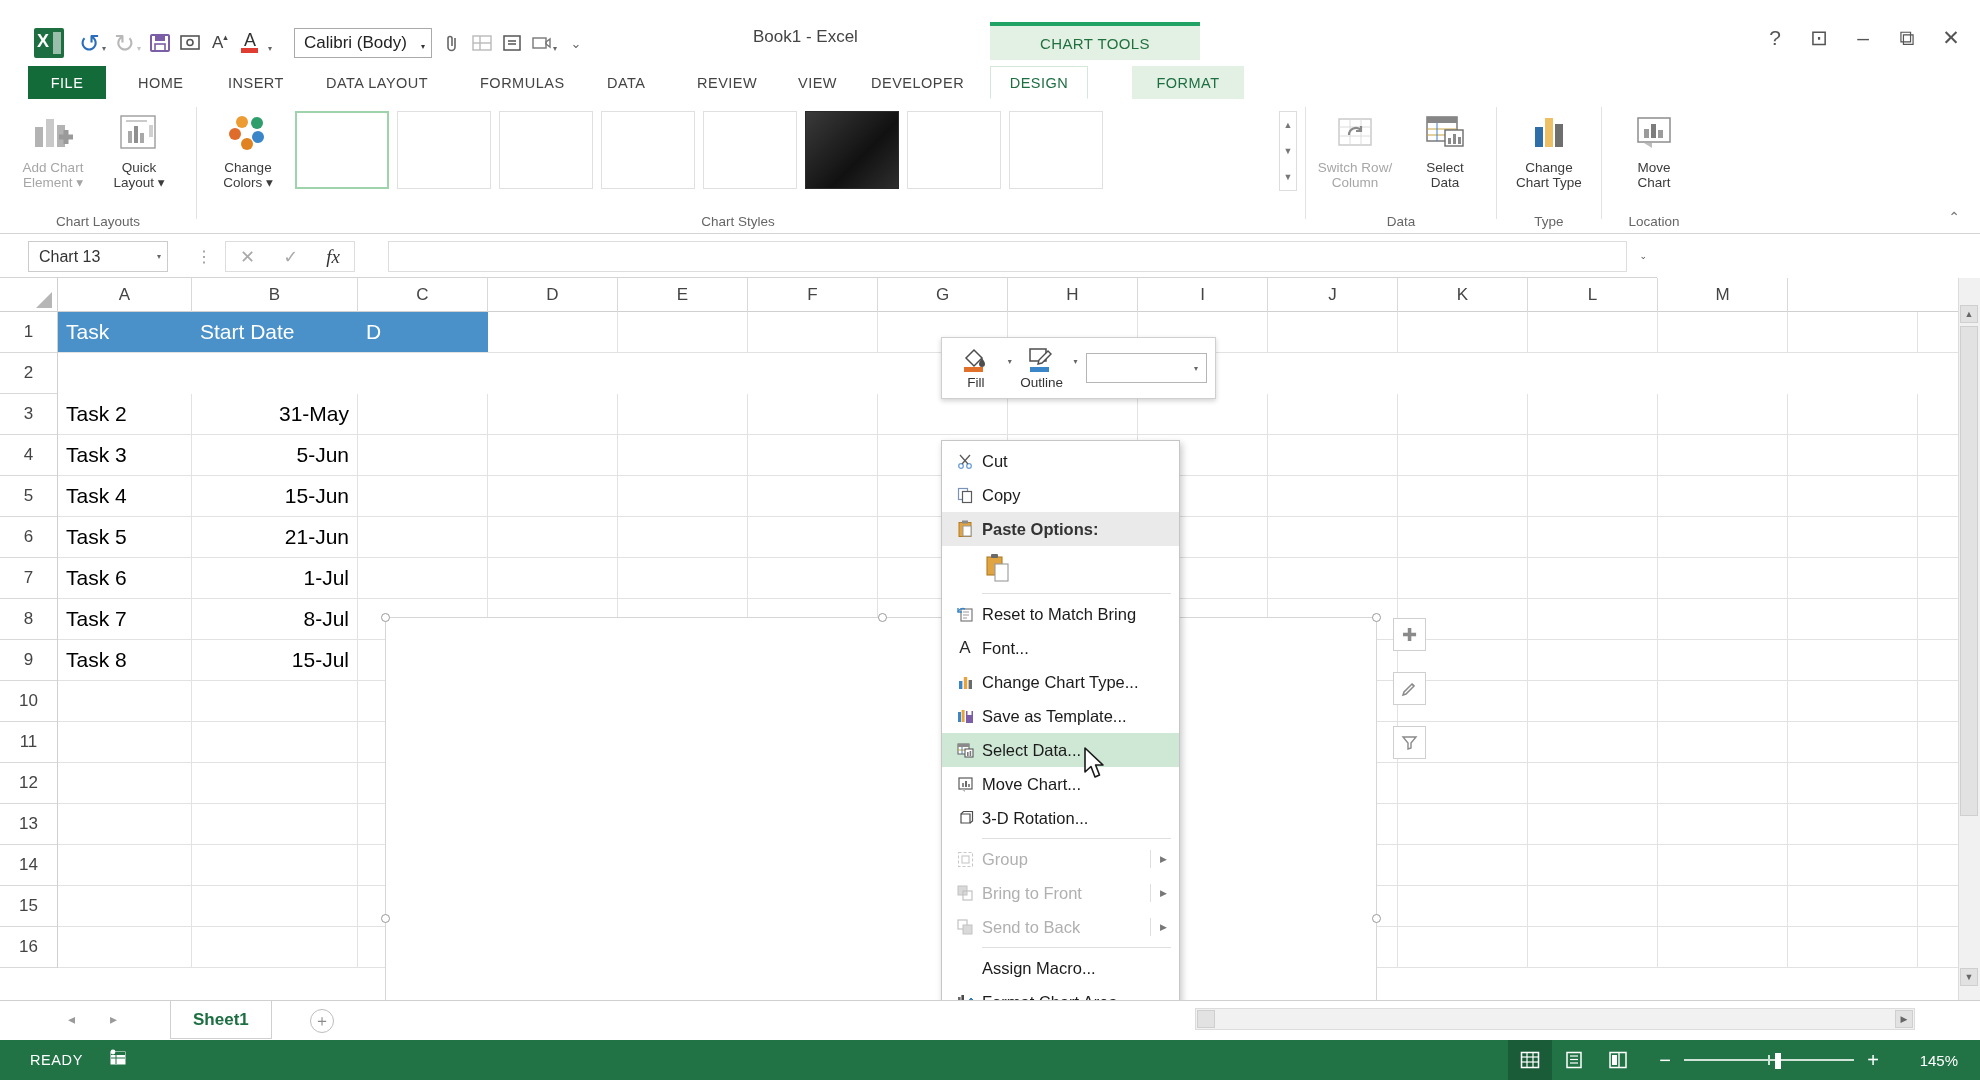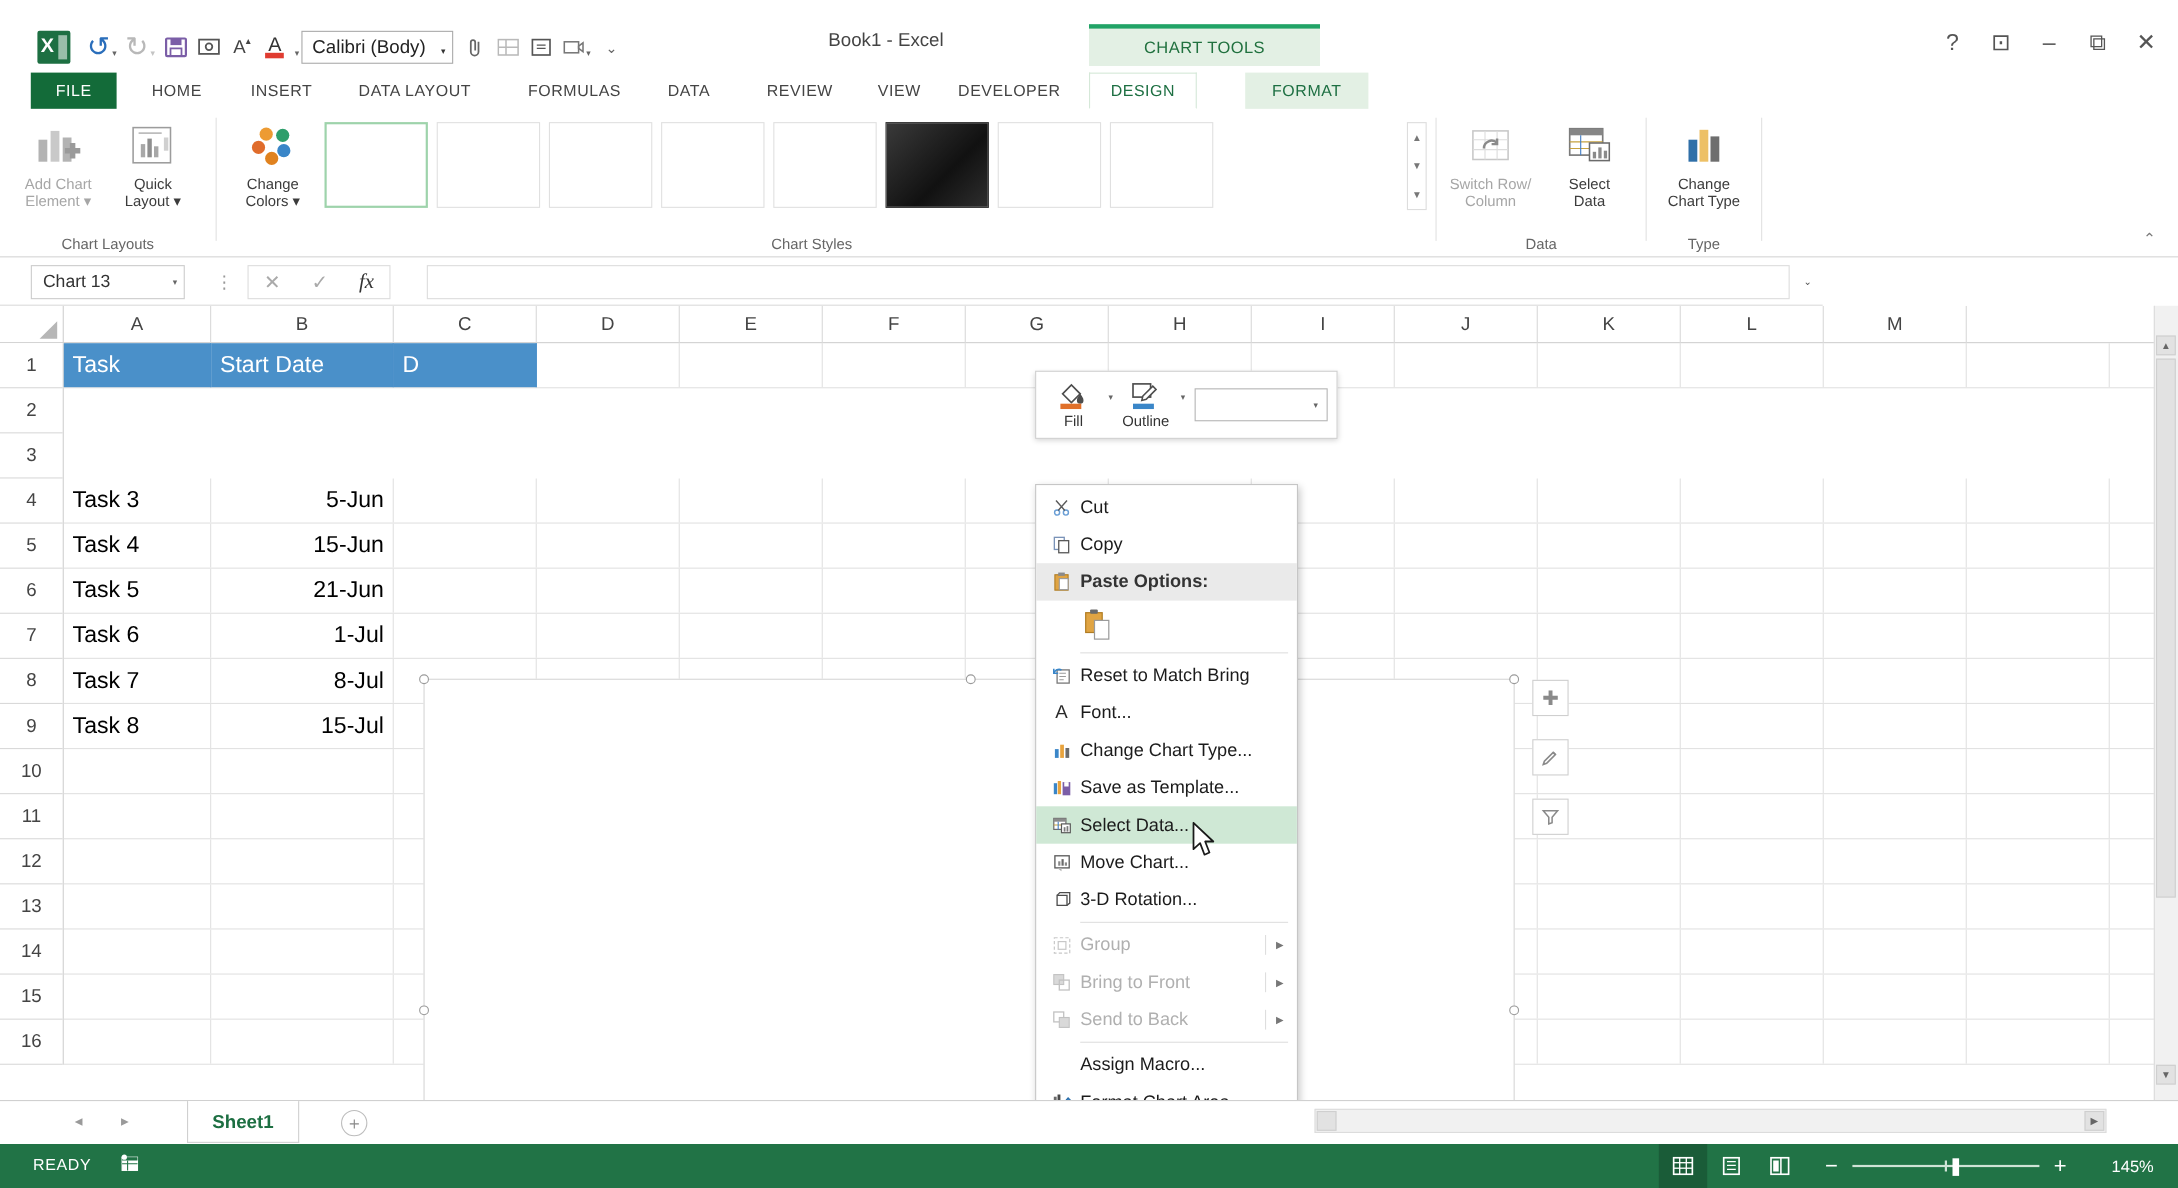--- a/index.html
+++ b/index.html
@@ -30,21 +30,21 @@
     height: 34px; min-width: 28px; display: flex; align-items: center; justify-content: center;
     color: #444; font-size: 19px; padding: 0 3px; position: relative; cursor: default;
   }
   .qat-btn.undo { color: #2a6ebb; font-size: 25px; }
   .qat-btn.redo { color: #b8b8b8; font-size: 25px; }
   .qat-btn.save { color: #7b5ea7; font-size: 22px; }
   .caret { font-size: 8px; color: #666; margin-left: 2px; position: relative; top: 5px; }
   .caret.dim { color: #c4c4c4; }
   .fontbox {
     height: 30px; border: 1px solid #aaa; background: #fff; display: flex; align-items: center;
-    padding: 0 6px 0 9px; font-size: 17px; color: #222; gap: 12px; margin-left: 0; margin-right: 4px;
+    padding: 0 6px 0 9px; font-size: 17px; color: #222; gap: 12px; margin-left: 20px; margin-right: 4px;
   }
   .fontbox .caret { color: #333; top: 3px; }
   .doc-title {
     position: absolute; left: 753px; top: 27px; font-size: 17px; color: #444;
   }
   .chart-tools-banner {
     position: absolute; left: 990px; top: 22px; width: 210px; height: 38px;
     background: #e3f0e4; border-top: 4px solid #21a366;
     display: flex; align-items: center; justify-content: center;
   }
@@ -392,20 +392,35 @@
             <rect x="18" y="5" width="8" height="29" fill="#edc066"></rect>
             <rect x="28" y="11" width="8" height="23" fill="#6e6e6e"></rect>
           </svg>
         </div>
         <div class="lbl"><span>Change</span><br><span>Chart Type</span></div>
       </div>
       <div class="rgroup-label">Type</div>
     </div>
     <div class="rgroup-div" style="left:1601px;"></div>
 
+    <div class="rgroup" style="left:1602px; width:104px;">
+      <div class="bigbtn" style="left:9px;">
+        <div class="bigicon">
+          <svg width="44" height="40" viewBox="0 0 44 40" aria-hidden="true">
+            <rect x="6" y="5" width="32" height="24" fill="#fff" stroke="#8d8d8d" stroke-width="1.5"></rect>
+            <rect x="12" y="16" width="5" height="9" fill="#9b9b9b"></rect>
+            <rect x="19" y="11" width="5" height="14" fill="#7d7d7d"></rect>
+            <rect x="26" y="17" width="5" height="8" fill="#9b9b9b"></rect>
+            <path d="M12 30l8 5v-5z" fill="#bdbdbd"></path>
+          </svg>
+        </div>
+        <div class="lbl"><span>Move</span><br><span>Chart</span></div>
+      </div>
+      <div class="rgroup-label">Location</div>
+    </div>
 
     <div class="collapse-ribbon">⌃</div>
   </div>
 
   <div class="fbar">
     <div class="namebox">
       <span>Chart 13</span>
       <span class="caret" style="top:0;">▾</span>
     </div>
     <div class="fbar-dots">⋮</div>
@@ -467,20 +482,37 @@
           <div class="ccell" style="left: 820px; width: 130px;"></div>
           <div class="ccell" style="left: 950px; width: 130px;"></div>
           <div class="ccell" style="left: 1080px; width: 130px;"></div>
           <div class="ccell" style="left: 1210px; width: 130px;"></div>
           <div class="ccell" style="left: 1340px; width: 130px;"></div>
           <div class="ccell" style="left: 1470px; width: 130px;"></div>
           <div class="ccell" style="left: 1600px; width: 130px;"></div>
           <div class="ccell" style="left: 1730px; width: 130px;"></div>
           <div class="ccell" style="left: 1860px; width: 130px;"></div>
         </div>
+        <div class="crow" style="top: 82px;">
+          <div class="ccell" style="left: 0px; width: 134px;">Task 2</div>
+          <div class="ccell r" style="left: 134px; width: 166px;">31-May</div>
+          <div class="ccell" style="left: 300px; width: 130px;"></div>
+          <div class="ccell" style="left: 430px; width: 130px;"></div>
+          <div class="ccell" style="left: 560px; width: 130px;"></div>
+          <div class="ccell" style="left: 690px; width: 130px;"></div>
+          <div class="ccell" style="left: 820px; width: 130px;"></div>
+          <div class="ccell" style="left: 950px; width: 130px;"></div>
+          <div class="ccell" style="left: 1080px; width: 130px;"></div>
+          <div class="ccell" style="left: 1210px; width: 130px;"></div>
+          <div class="ccell" style="left: 1340px; width: 130px;"></div>
+          <div class="ccell" style="left: 1470px; width: 130px;"></div>
+          <div class="ccell" style="left: 1600px; width: 130px;"></div>
+          <div class="ccell" style="left: 1730px; width: 130px;"></div>
+          <div class="ccell" style="left: 1860px; width: 130px;"></div>
+        </div>
         <div class="crow" style="top: 123px;">
           <div class="ccell" style="left: 0px; width: 134px;">Task 3</div>
           <div class="ccell r" style="left: 134px; width: 166px;">5-Jun</div>
           <div class="ccell" style="left: 300px; width: 130px;"></div>
           <div class="ccell" style="left: 430px; width: 130px;"></div>
           <div class="ccell" style="left: 560px; width: 130px;"></div>
           <div class="ccell" style="left: 690px; width: 130px;"></div>
           <div class="ccell" style="left: 820px; width: 130px;"></div>
           <div class="ccell" style="left: 950px; width: 130px;"></div>
           <div class="ccell" style="left: 1080px; width: 130px;"></div>

